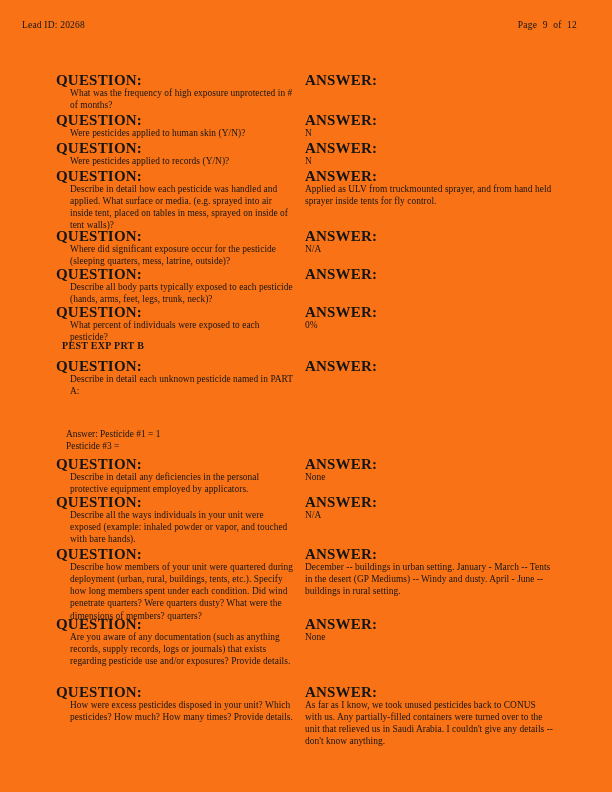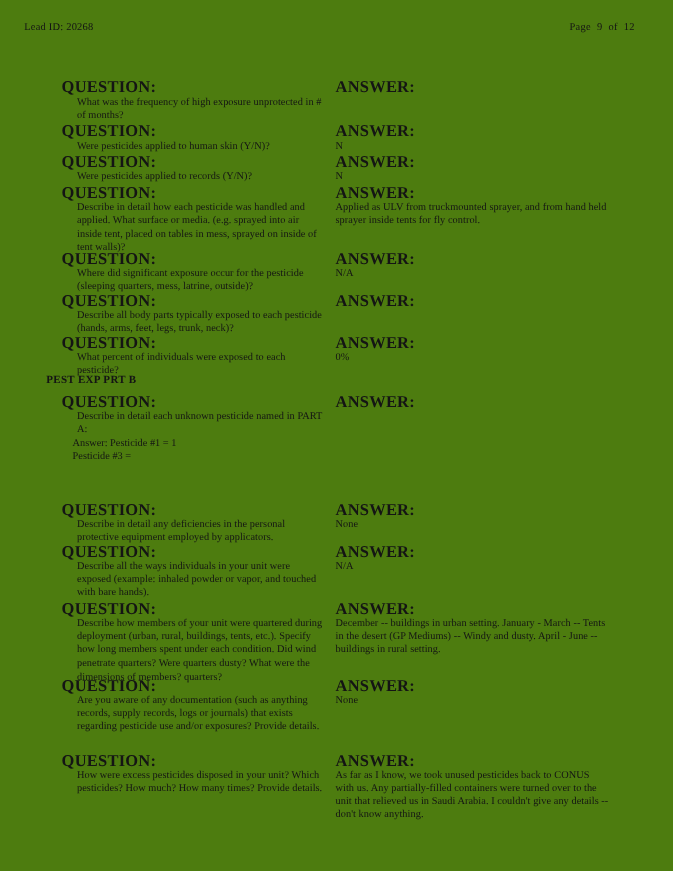--- a/index.html
+++ b/index.html
@@ -4,21 +4,21 @@
 <style>
   html, body {
     margin: 0;
     padding: 0;
     background: #ffffff;
   }
   .page {
     position: relative;
     width: 612px;
     height: 792px;
-    background: #4d7c0f;
+    background: #f97316;
     font-family: "Liberation Serif", serif;
     color: #141414;
     overflow: hidden;
     box-sizing: border-box;
   }
   .header {
     position: absolute;
     top: 20px;
     left: 0;
     width: 612px;
@@ -86,20 +86,21 @@
     position: absolute;
     left: 42px;
     font-size: 10px;
     font-weight: bold;
     letter-spacing: 0.3px;
   }
   .sub-list {
     font-size: 9.4px;
     line-height: 12.3px;
     padding-left: 10px;
+    margin-top: 31px;
   }
 </style>
 </head>
 <body>
 
 <div class="page">
 
   <div class="header">
     <div class="lead-id">Lead ID: 20268</div>
     <div class="page-num">
@@ -235,16 +236,16 @@
       <div class="qa-row" style="position: absolute; top: 612px; left: 0px; width: 612px;">
         <div class="col-q">
           <div class="lbl">QUESTION:</div>
           <div class="txt q-indent">How were excess pesticides disposed in your unit? Which pesticides?  How much?  How many times? Provide details.</div>
         </div>
         <div class="col-a">
           <div class="lbl">ANSWER:</div>
           <div class="txt">As far as I know, we took unused pesticides back to CONUS with us.  Any partially-filled containers were turned over to the unit that relieved us in Saudi Arabia.  I couldn't give any details -- don't know anything.</div>
         </div>
       </div>
-      <div class="section-head" style="top: 266px;">PEST EXP PRT B</div>
+      <div class="section-head" style="top: 266px; margin-left: 20px;">PEST EXP PRT B</div>
     </div>
 
 </div>
 
 </body></html>

